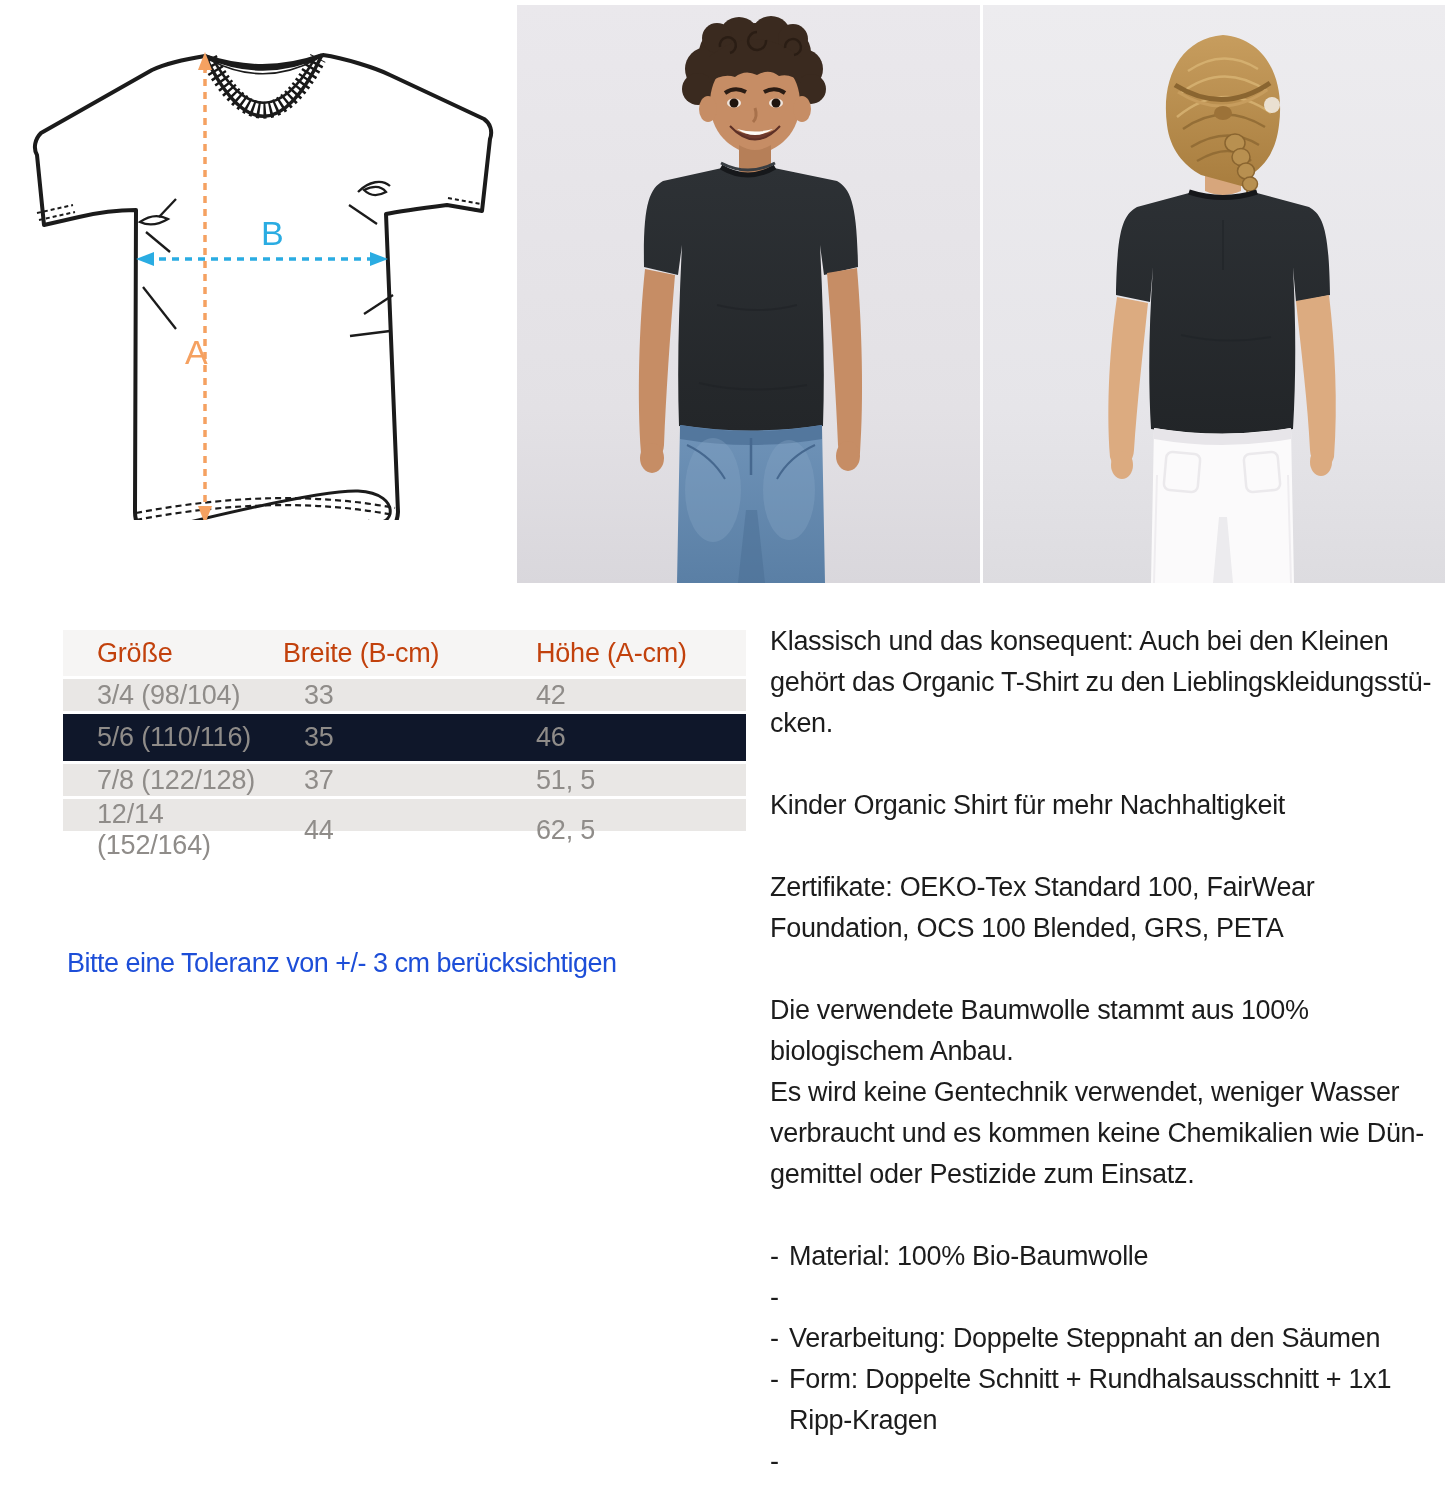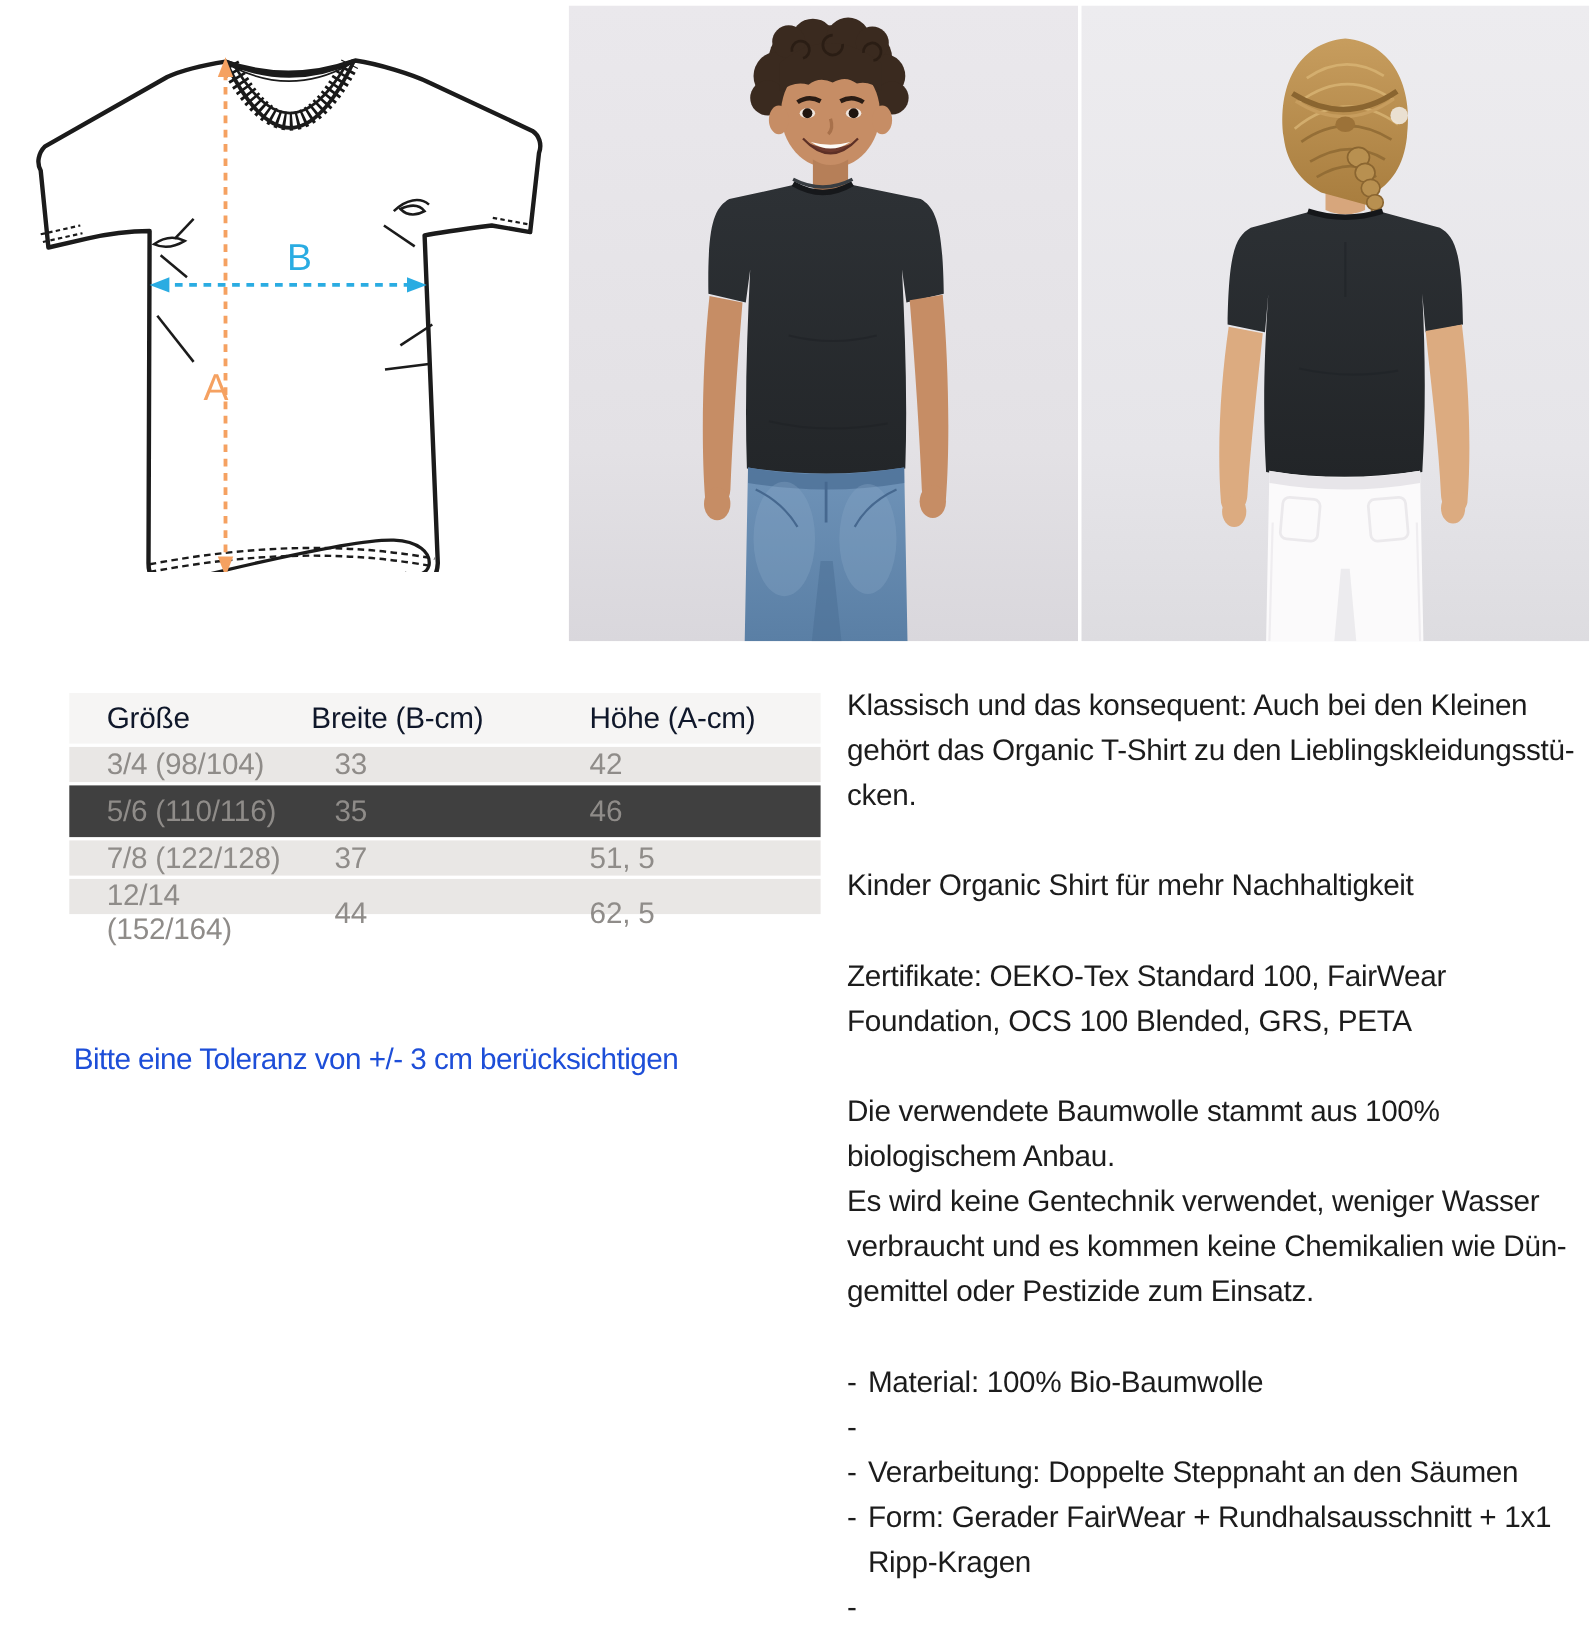--- a/index.html
+++ b/index.html
@@ -12,23 +12,23 @@
   }
   
   .diagram { position:absolute; left:28px; top:42px; width:468px; height:478px; }
   .photo { position:absolute; top:5px; height:578px; }
   .photo-front { left:517px; width:463px; }
   .photo-back  { left:983px; width:462px; }
 
   
   .size-table { position:absolute; left:63px; top:630px; width:683px; font-size:27px; letter-spacing:-0.2px; color:#8f8c89; }
   .t-row { display:grid; grid-template-columns:220px 253px 1fr; align-items:center; margin-bottom:3px; }
-  .t-row.header { height:46px; background:#f6f5f4; color:#0f172a; }
+  .t-row.header { height:46px; background:#f6f5f4; color:#c2410c; }
   .t-row.dark  { height:32px; background:#e9e7e5; }
-  .t-row.light { height:47px; background:#404040; }
+  .t-row.light { height:47px; background:#0f172a; }
   .c1 { padding-left:34px; }
   .t-row.header .c2 { padding-left:0; }
   .t-row:not(.header) .c2 { padding-left:21px; }
   .tolerance { position:absolute; left:67px; top:948px; font-size:27px; letter-spacing:-0.5px; color:#1d4ed8; }
 
   
   .description { position:absolute; left:770px; top:621px; width:682px;
     font-size:27px; line-height:41px; letter-spacing:-0.3px; color:#1c1c1c; }
   .description p { margin:0 0 41px; white-space:pre-line; }
   .bullet { display:flex; }
@@ -309,21 +309,21 @@
     </div>
     <div class="bullet">
       <span class="dash">-</span>
     </div>
     <div class="bullet">
       <span class="dash">-</span>
       <span class="btxt">Verarbeitung: Doppelte Steppnaht an den Säumen</span>
     </div>
     <div class="bullet">
       <span class="dash">-</span>
-      <span class="btxt">Form: Gerader FairWear + Rundhalsausschnitt + 1x1
+      <span class="btxt">Form: Doppelte Schnitt + Rundhalsausschnitt + 1x1
 Ripp-Kragen</span>
     </div>
     <div class="bullet">
       <span class="dash">-</span>
     </div>
   </div>
 
 </div>
 
 </body></html>

